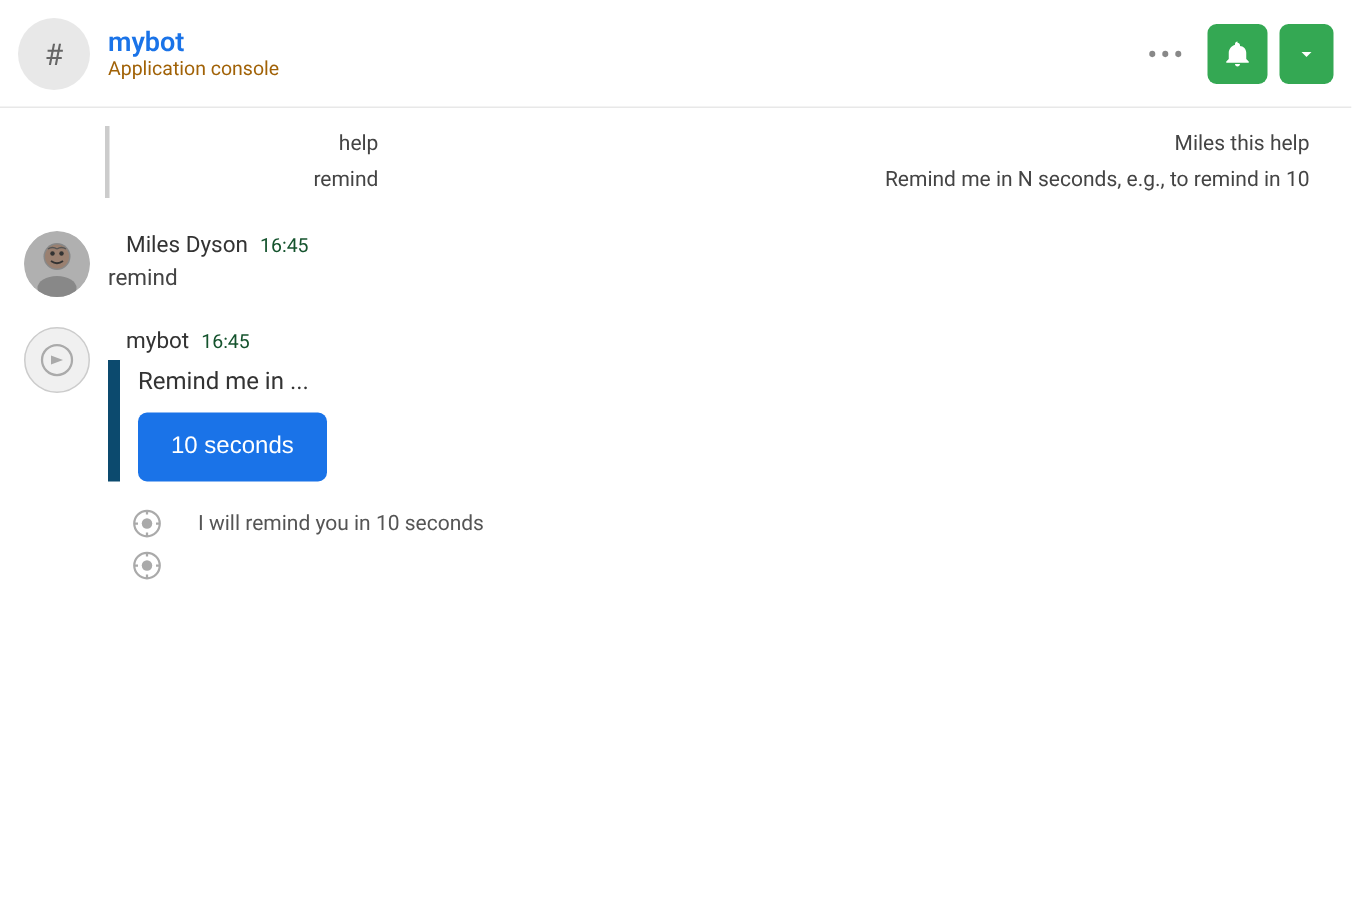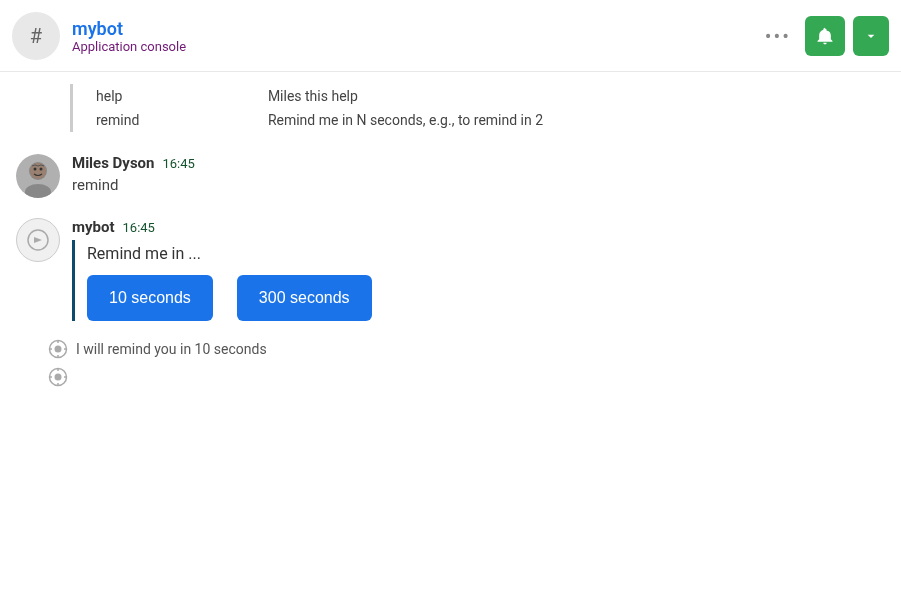--- a/index.html
+++ b/index.html
@@ -38,21 +38,21 @@
     .header-title-area {
       flex: 1;
     }
     .header-bot-name {
       font-size: 18px;
       font-weight: 600;
       color: #1a73e8;
     }
     .header-subtitle {
       font-size: 13px;
-      color: #701a75;
+      color: #a16207;
     }
     .header-actions {
       display: flex;
       align-items: center;
       gap: 8px;
     }
     .header-dots {
       color: #888;
       font-size: 20px;
       cursor: pointer;
@@ -90,20 +90,21 @@
     }
 
     
     .help-block {
       border-left: 3px solid #ccc;
       margin: 12px 16px 12px 70px;
       padding-left: 23px;
       font-size: 14px;
       color: #444;
       overflow: hidden;
+      text-align: right;
     }
     .help-table {
       width: 100%;
       border-collapse: collapse;
     }
     .help-table td {
       padding: 4px 12px 4px 0;
       vertical-align: top;
       white-space: nowrap;
     }
@@ -144,74 +145,75 @@
     .message-body {
       flex: 1;
     }
     .message-header {
       display: flex;
       align-items: baseline;
       gap: 8px;
       margin-bottom: 4px;
     }
     .sender-name {
-      font-weight: 700;
+      font-weight: 400;
       font-size: 15px;
+      margin-left: 12px;
     }
     .sender-name.bot {
       color: #333;
     }
     .sender-name.user {
       color: #333;
     }
     .timestamp {
       font-size: 13px;
       color: #14532d;
     }
     .message-text {
       font-size: 15px;
       color: #444;
     }
 
     
     .bot-content {
-      border-left: 3px solid #0c4a6e;
+      border-left: 8px solid #0c4a6e;
       padding-left: 12px;
       margin-top: 4px;
     }
     .bot-remind-text {
       font-size: 16px;
       color: #333;
       margin-bottom: 12px;
       padding-top: 4px;
     }
     .button-row {
       display: flex;
-      gap: 24px;
+      gap: 10px;
       flex-wrap: wrap;
       margin-bottom: 4px;
     }
     .remind-btn {
       background: #1a73e8;
       color: #fff;
       border: none;
       border-radius: 6px;
       padding: 14px 22px;
       font-size: 16px;
       font-weight: 500;
       cursor: pointer;
       min-width: 110px;
     }
 
     
     .status-row {
       display: flex;
       align-items: center;
-      gap: 8px;
-      padding: 4px 16px 4px 48px;
+      gap: 24px;
+      padding: 4px 16px 4px 88px;
       font-size: 14px;
       color: #555;
     }
     .status-icon {
       width: 20px;
       height: 20px;
       flex-shrink: 0;
     }
   </style>
 </head>
@@ -244,21 +246,21 @@
 
   <div class="help-block">
     <table class="help-table">
       <tbody>
         <tr>
           <td>help</td>
           <td>Miles this help</td>
         </tr>
         <tr>
           <td>remind</td>
-          <td>Remind me in N seconds, e.g., to remind in 2</td>
+          <td>Remind me in N seconds, e.g., to remind in 10</td>
         </tr>
       </tbody>
     </table>
   </div>
 
   <div class="message-row">
     <div class="avatar">
 
       <svg width="44" height="44" viewBox="0 0 44 44">
         <circle cx="22" cy="22" r="22" fill="#b0b0b0"></circle>
@@ -290,21 +292,20 @@
     </div>
     <div class="message-body">
       <div class="message-header">
         <span class="sender-name bot">mybot</span>
         <span class="timestamp">16:45</span>
       </div>
       <div class="bot-content">
         <div class="bot-remind-text">Remind me in ...</div>
         <div class="button-row">
           <button class="remind-btn">10 seconds</button>
-          <button class="remind-btn">300 seconds</button>
         </div>
       </div>
     </div>
   </div>
 
   <div class="status-row">
     <svg class="status-icon" viewBox="0 0 20 20" fill="none">
       <circle cx="10" cy="10" r="8.5" stroke="#aaa" stroke-width="1.5"></circle>
       <circle cx="10" cy="10" r="3.5" fill="#aaa"></circle>
       <line x1="10" y1="1.5" x2="10" y2="4" stroke="#aaa" stroke-width="1.5"></line>

